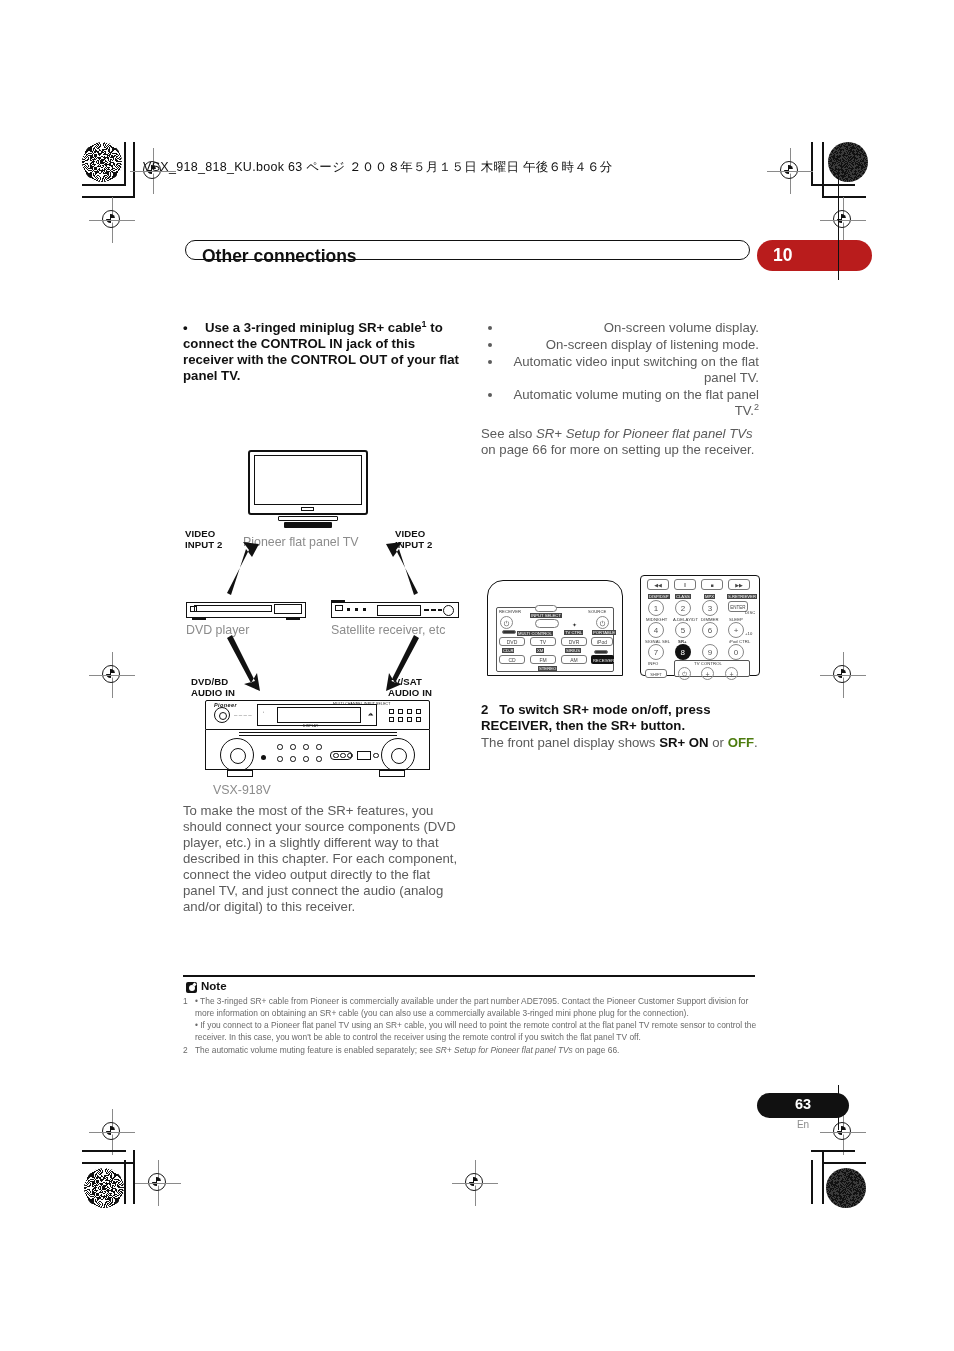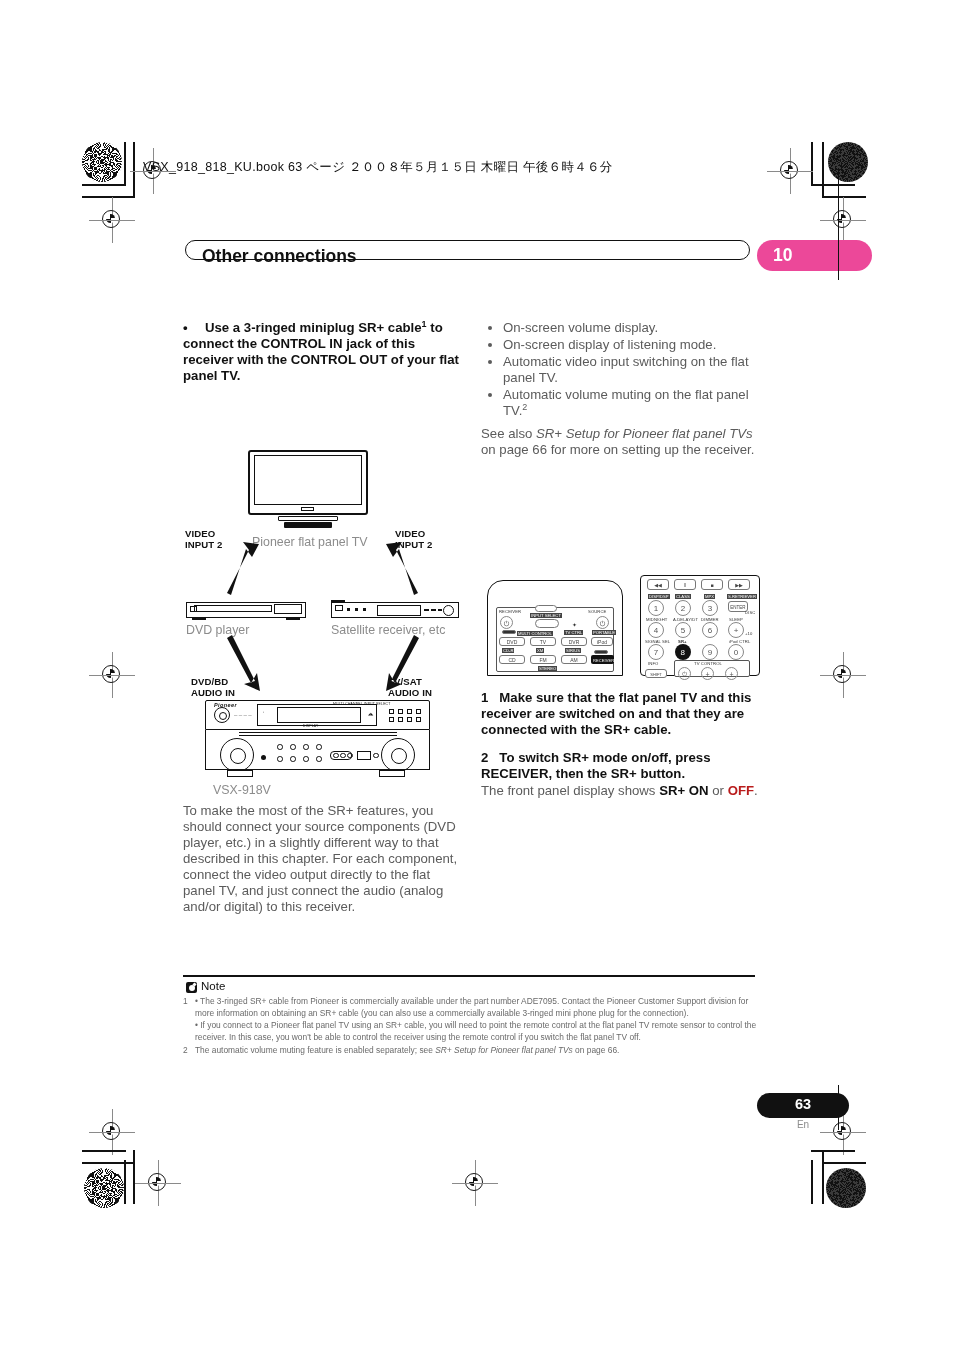--- a/index.html
+++ b/index.html
@@ -20,36 +20,36 @@
   .rosette.solid{background:repeating-conic-gradient(#111 0 .6deg,#3a3a3a 0 1.2deg);}
 
   
   .bookline{position:absolute;left:143px;top:159px;font-size:12.5px;color:#111;
             letter-spacing:.3px;white-space:nowrap;font-family:"Liberation Sans",sans-serif;}
 
   
   .chapbar{position:absolute;left:185px;top:240px;width:565px;height:20px;
            border:1.6px solid #111;border-radius:16px;box-sizing:border-box;}
   .chaptitle{position:absolute;left:16px;top:5px;font-size:17.5px;font-weight:bold;color:#111;}
-  .chapnum{position:absolute;left:757px;top:240px;width:115px;height:31px;background:#ec4899;
+  .chapnum{position:absolute;left:757px;top:240px;width:115px;height:31px;background:#b91c1c;
            border-radius:16px;}
   .chapnum span{position:absolute;left:16px;top:5px;color:#fff;font-size:17.5px;font-weight:bold;}
   .spine{position:absolute;left:838px;top:170px;width:1.4px;height:110px;background:#111;}
 
   
   .col{position:absolute;width:278px;}
   .colL{left:183px;top:320px;}
   .colR{left:481px;top:318px;}
 
   h2.sec{font-size:14.5px;font-weight:bold;color:#111;margin:0 0 3px 0;line-height:1.22;}
   p.body{font-size:13.2px;line-height:1.21;margin:0 0 9px 0;color:#5b5b5b;}
   p.bold{font-size:13.2px;line-height:1.21;margin:0 0 1px 0;color:#111;font-weight:bold;}
   .it{font-style:italic;}
   sup{font-size:9px;vertical-align:super;line-height:0;}
-  ul.feat{margin:2px 0 7px 0;padding-left:22px;}
+  ul.feat{margin:2px 0 7px 0;padding-left:22px;text-align:right;}
   ul.feat li{font-size:13.2px;line-height:1.21;color:#5b5b5b;margin-bottom:1px;}
   .bullethang{position:relative;padding-left:0;}
   .bullethang .bt{display:inline-block;width:22px;}
 
   
   .diagram{position:absolute;left:183px;top:445px;width:280px;height:350px;}
   .tv{position:absolute;left:65px;top:5px;width:120px;height:78px;}
   .tv .bezel{position:absolute;left:0;top:0;width:120px;height:65px;border:2px solid #111;border-radius:3px;box-sizing:border-box;background:#fff;}
   .tv .screen{position:absolute;left:6px;top:5px;width:108px;height:50px;border:1.3px solid #111;box-sizing:border-box;background:#fff;}
   .tv .btn{position:absolute;left:53px;top:57px;width:13px;height:3.5px;border:1px solid #111;box-sizing:border-box;}
@@ -108,21 +108,21 @@
   .rlab{position:absolute;font-size:4.2px;color:#333;letter-spacing:.1px;white-space:nowrap;}
   .rlabinv{position:absolute;font-size:4.2px;color:#fff;background:#444;padding:0 1px;white-space:nowrap;}
   .rhl{position:absolute;background:#111;border-radius:50%;}
   .rhlsq{position:absolute;background:#111;border-radius:2px;}
 
   
   .noterule{position:absolute;left:183px;top:975px;width:572px;height:2.4px;background:#111;}
   .noteicon{position:absolute;left:186px;top:982px;width:11px;height:11px;background:#111;border-radius:2px;}
   .noteicon:after{content:"";position:absolute;left:2.5px;top:2.5px;width:6px;height:6px;border-radius:50%;background:#fff;}
   .noteicon:before{content:"";position:absolute;left:6.5px;top:1.2px;width:3px;height:3px;background:#fff;transform:rotate(40deg);}
-  .notehd{position:absolute;left:201px;top:980px;font-size:11.5px;font-weight:normal;color:#111;}
+  .notehd{position:absolute;left:201px;top:980px;font-size:11.5px;font-weight:bold;color:#111;}
   .notes{position:absolute;left:183px;top:996px;width:578px;font-size:8.4px;line-height:1.42;color:#6a6a6a;}
   .notes .num{position:absolute;left:0;font-size:8.4px;color:#6a6a6a;}
   .notes .nbody{margin-left:12px;}
 
   
   .pagepill{position:absolute;left:757px;top:1093px;width:92px;height:25px;background:#111;border-radius:13px;}
   .pagepill span{position:absolute;left:0;right:0;top:3px;text-align:center;color:#fff;font-size:14.5px;font-weight:bold;}
   .pagelang{position:absolute;left:757px;top:1119px;width:92px;text-align:center;font-size:10px;color:#8c8c8c;}
   .pagespine{position:absolute;left:838px;top:1085px;width:1.4px;height:45px;background:#111;}
 </style>
@@ -205,21 +205,21 @@
 
 <div class="diagram">
 
   <div class="tv">
     <div class="bezel"></div>
     <div class="screen"></div>
     <div class="btn"></div>
     <div class="neck"></div>
     <div class="base"></div>
   </div>
-  <div class="cap" style="left:69px;top:90px;">Pioneer flat panel TV</div>
+  <div class="cap" style="left:60px;top:90px;">Pioneer flat panel TV</div>
 
   <div class="lbl" style="left:2px;top:84px;">
     <span>VIDEO</span><br>
     <span>INPUT 2</span>
   </div>
   <div class="lbl" style="left:212px;top:84px;">
     <span>VIDEO</span><br>
     <span>INPUT 2</span>
   </div>
 
@@ -416,28 +416,25 @@
     <div class="rbox" style="left:33px;top:84px;width:76px;height:17px;"></div>
     <div class="rlab" style="left:53px;top:85px;">TV CONTROL</div>
     <div class="rcirc" style="left:37px;top:91px;width:13px;height:13px;font-size:6px;line-height:13px;">⏻</div>
     <div class="rcirc" style="left:60px;top:91px;width:13px;height:13px;font-size:7px;line-height:13px;">+</div>
     <div class="rcirc" style="left:84px;top:91px;width:13px;height:13px;font-size:7px;line-height:13px;">+</div>
     <div class="rkey" style="left:4px;top:93px;width:22px;height:9px;line-height:9px;font-size:4px;">SHIFT</div>
   </div>
 </div>
 
 <div class="col" style="left:481px;top:690px;">
-  <p class="bold">
-    <span>1</span>&nbsp;&nbsp;&nbsp;<span>Make sure that the flat panel TV and this receiver are switched on and that they are connected with the SR+ cable.</span>
-  </p>
   <p class="bold" style="margin-top:12px;">
     <span>2</span>&nbsp;&nbsp;&nbsp;<span>To switch SR+ mode on/off, press RECEIVER, then the SR+ button.</span>
   </p>
   <p class="body">
-    <span>The front panel display shows </span><b style="color:#111;">SR+ ON</b><span> or </span><b style="color:#b91c1c;">OFF</b><span>.</span>
+    <span>The front panel display shows </span><b style="color:#111;">SR+ ON</b><span> or </span><b style="color:#4d7c0f;">OFF</b><span>.</span>
   </p>
 </div>
 
 <div class="noterule"></div>
 <div class="noteicon"></div>
 <div class="notehd">Note</div>
 <div class="notes">
   <div style="position:relative;">
     <span class="num" style="top:0;">1</span>
     <div class="nbody">• The 3-ringed SR+ cable from Pioneer is commercially available under the part number ADE7095. Contact the Pioneer Customer Support division for more information on obtaining an SR+ cable (you can also use a commercially available 3-ringed mini phone plug for the connection).</div>

